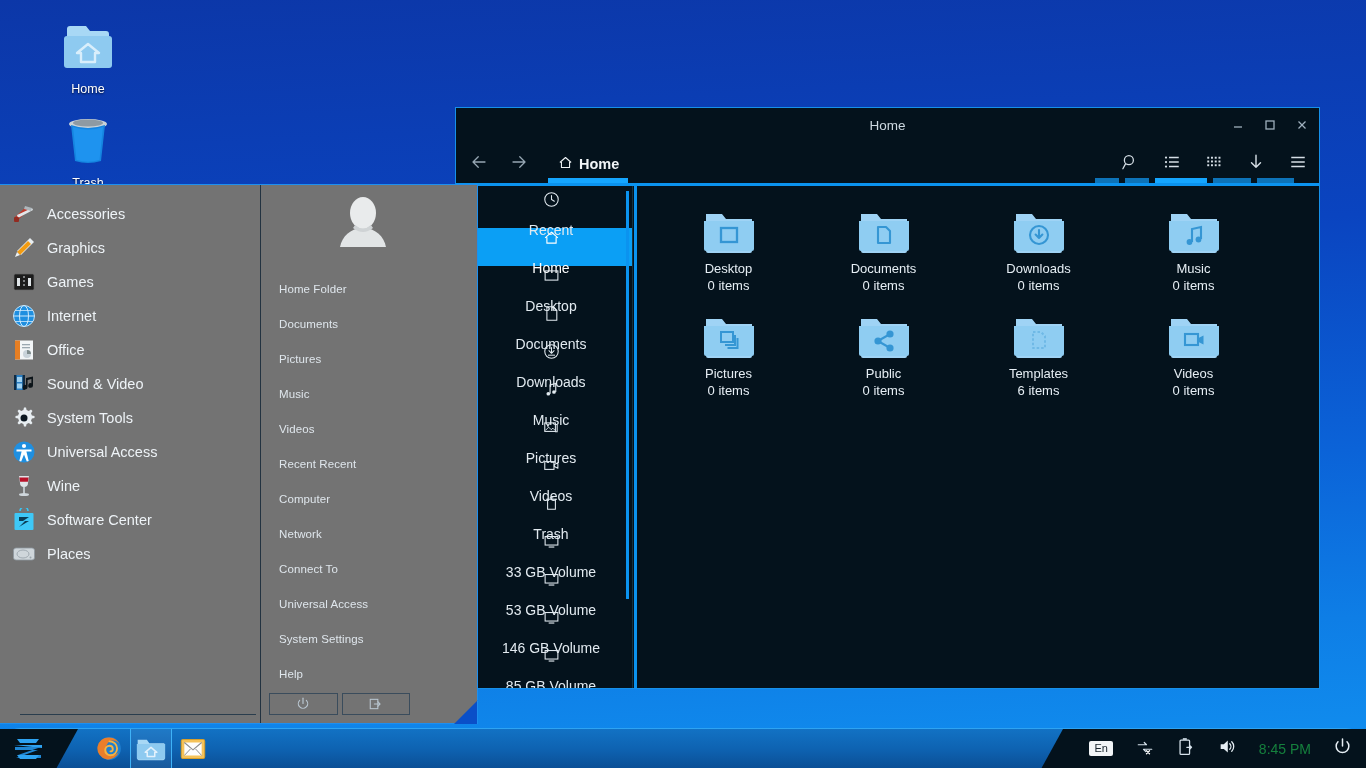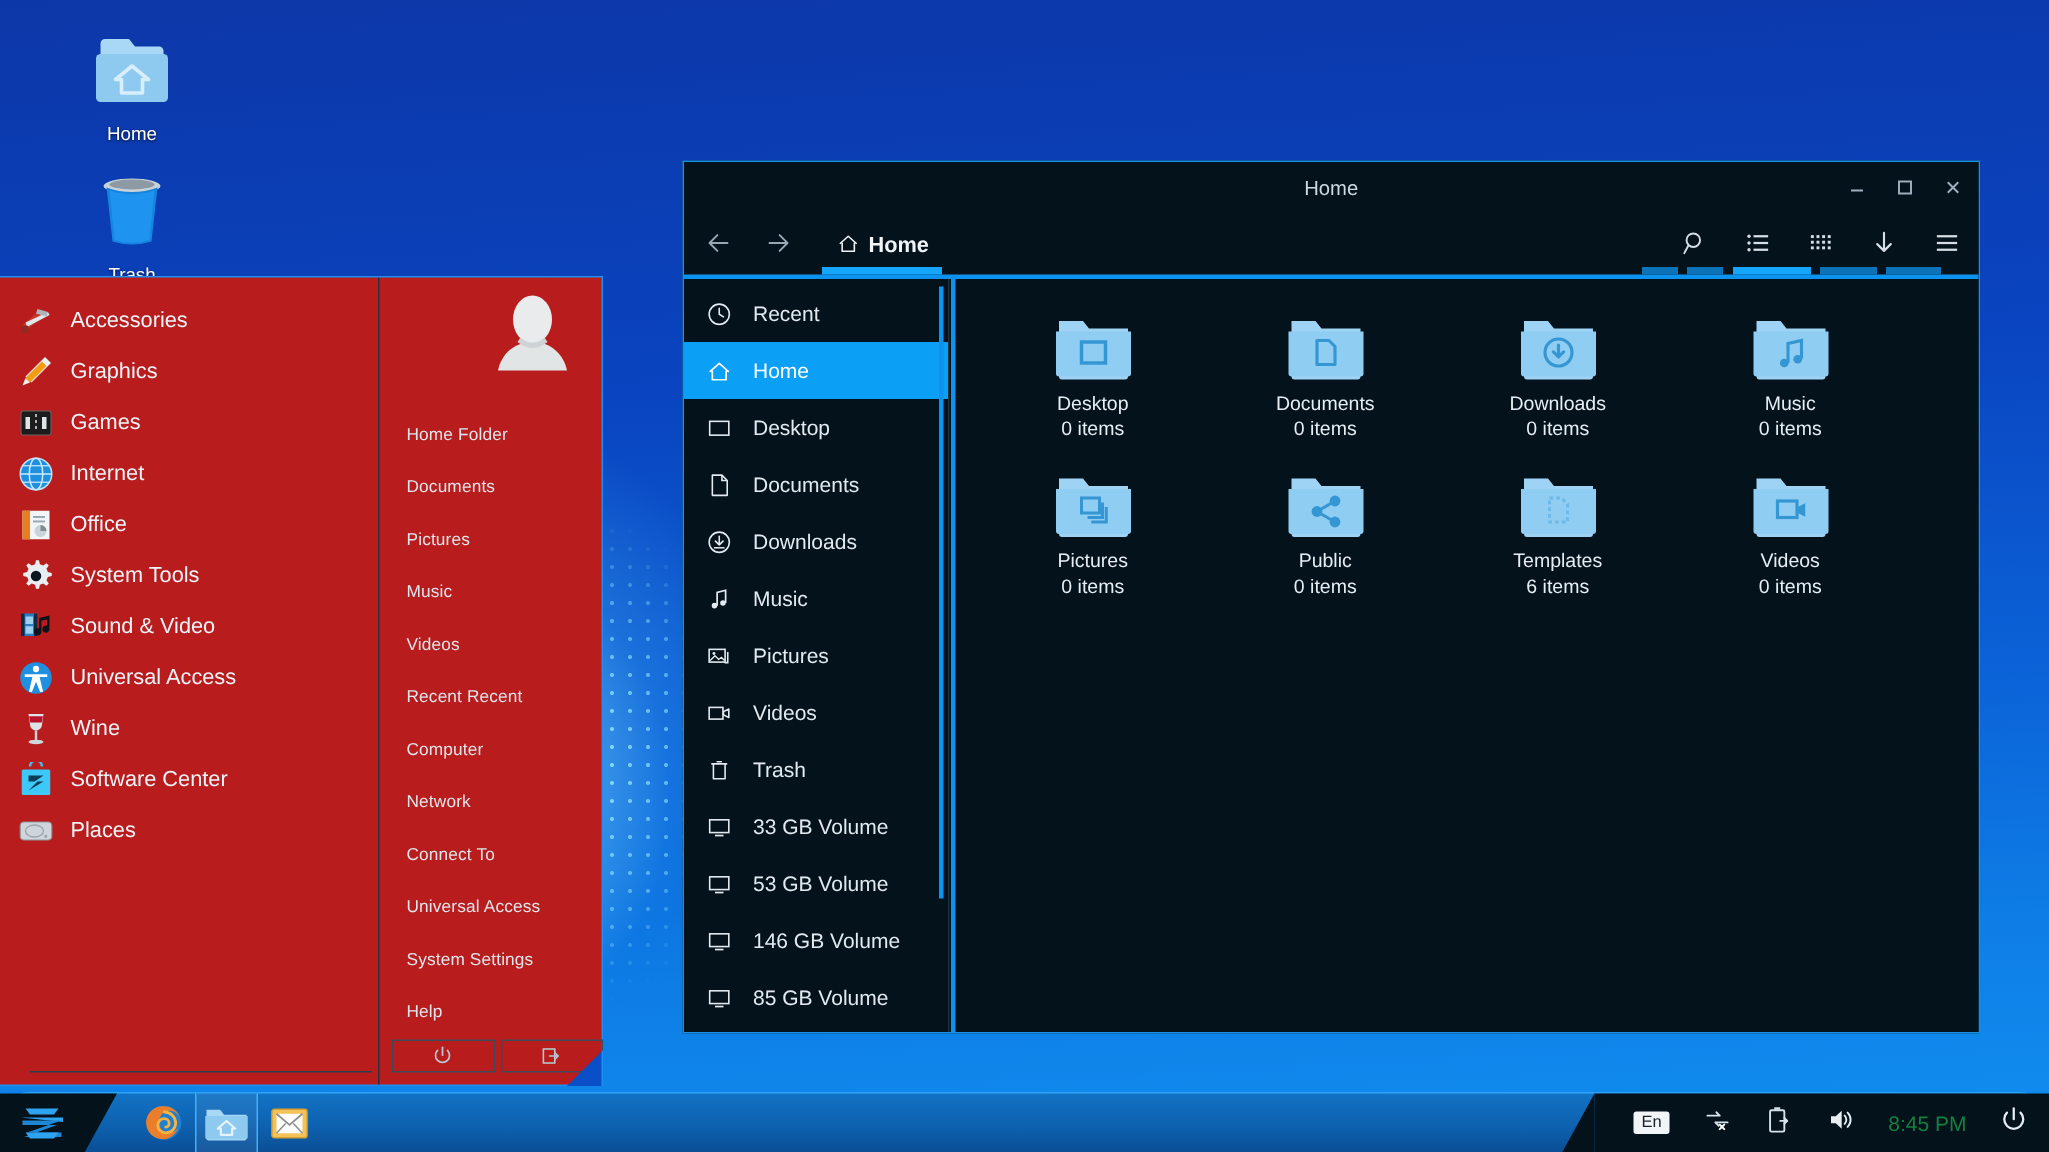--- a/index.html
+++ b/index.html
@@ -58,22 +58,22 @@
     position: absolute; width: 96px; text-align: center;
     color: #fff; font-size: 12.5px;
     text-shadow: 0 1px 2px rgba(0,0,0,0.75);
   }
   .desk-icon .lbl { display:block; margin-top: 3px; }
   #di-home { left: 40px; top: 18px; }
   #di-trash { left: 40px; top: 112px; }
 
   
   #appmenu {
-    position: absolute; left: 0; top: 184px; width: 402px; height: 540px;
-    background: #b91c1c;
+    position: absolute; left: 0; top: 184px; width: 478px; height: 540px;
+    background: #737373;
     border: 1px solid #1d8ff0;
     border-left: none;
     color: #e8eef2;
     display: flex;
     z-index: 30;
   }
   #appmenu-left {
     width: 261px; border-right: 1px solid #223240;
     padding-top: 12px;
     position: relative;
@@ -175,21 +175,21 @@
   #fm-body { flex: 1; display: flex; min-height: 0; position: relative; }
 
   
   #fm-sidebar {
     width: 176px; background: #04121c;
     padding-top: 4px; overflow: hidden; position: relative;
   }
   .sb-item {
     display: flex; align-items: center; gap: 14px;
     height: 38px; padding-left: 14px;
-    font-size: 14px; color: #e2eaf0;
+    font-size: 14px; color: #e2eaf0; flex-direction: column;
   }
   .sb-item.active { background: #0b9ff5; color: #ffffff; }
   .sb-ico { width: 18px; height: 18px; display:flex; align-items:center; justify-content:center; flex:0 0 18px; }
   #sb-scroll {
     position: absolute; right: 3px; top: 5px; width: 3px; height: 408px;
     background: #0b93ef;
   }
   #fm-divider {
     width: 5px; background: #04121c;
     border-left: 1px solid #16323f;
@@ -353,39 +353,39 @@
           <circle cx="15" cy="16" r="4" fill="#c9d3da"></circle>
           <path d="M15 16 L15 12 A4 4 0 0 1 19 16 z" fill="#7f8c8d"></path>
         </svg>
       </span>
       <span>Office</span>
     </div>
 
     <div class="am-item">
       <span class="am-ico">
         <svg width="24" height="24" viewBox="0 0 24 24">
-          <path d="M12 1.5 l2 0 0.6 2.6 2.2 0.9 2.2-1.5 1.5 1.5-1.5 2.2 0.9 2.2 2.6 0.6 0 2-2.6 0.6-0.9 2.2 1.5 2.2-1.5 1.5-2.2-1.5-2.2 0.9-0.6 2.6-2 0-0.6-2.6-2.2-0.9-2.2 1.5-1.5-1.5 1.5-2.2-0.9-2.2-2.6-0.6 0-2 2.6-0.6 0.9-2.2-1.5-2.2 1.5-1.5 2.2 1.5 2.2-0.9z" fill="#e7edf1"></path>
-          <circle cx="12" cy="12" r="3.5" fill="#0a1620"></circle>
-        </svg>
-      </span>
-      <span>System Tools</span>
-    </div>
-
-    <div class="am-item">
-      <span class="am-ico">
-        <svg width="24" height="24" viewBox="0 0 24 24">
           <rect x="2" y="3" width="11" height="15" fill="#2a7fc4"></rect>
           <rect x="2" y="3" width="2.4" height="15" fill="#0f2b44"></rect>
           <rect x="10.6" y="3" width="2.4" height="15" fill="#0f2b44"></rect>
           <rect x="5" y="5" width="5" height="5" fill="#9fd0ef"></rect>
           <rect x="5" y="11.5" width="5" height="5" fill="#9fd0ef"></rect>
           <path d="M14 6 l7 -1.6 v9 a2.4 2.4 0 1 1 -1.6 -2.2 V7 l-3.8 0.9 v7.2 a2.4 2.4 0 1 1 -1.6 -2.2 z" fill="#0c1419"></path>
         </svg>
       </span>
       <span>Sound &amp; Video</span>
+    </div>
+
+    <div class="am-item">
+      <span class="am-ico">
+        <svg width="24" height="24" viewBox="0 0 24 24">
+          <path d="M12 1.5 l2 0 0.6 2.6 2.2 0.9 2.2-1.5 1.5 1.5-1.5 2.2 0.9 2.2 2.6 0.6 0 2-2.6 0.6-0.9 2.2 1.5 2.2-1.5 1.5-2.2-1.5-2.2 0.9-0.6 2.6-2 0-0.6-2.6-2.2-0.9-2.2 1.5-1.5-1.5 1.5-2.2-0.9-2.2-2.6-0.6 0-2 2.6-0.6 0.9-2.2-1.5-2.2 1.5-1.5 2.2 1.5 2.2-0.9z" fill="#e7edf1"></path>
+          <circle cx="12" cy="12" r="3.5" fill="#0a1620"></circle>
+        </svg>
+      </span>
+      <span>System Tools</span>
     </div>
 
     <div class="am-item">
       <span class="am-ico">
         <svg width="24" height="24" viewBox="0 0 24 24">
           <circle cx="12" cy="12" r="10.5" fill="#1f8fe0"></circle>
           <circle cx="12" cy="6" r="2.1" fill="#fff"></circle>
           <path d="M4.5 9.5 h15 v1.9 h-5.1 l2.3 9.6 -1.9 0.5 -2.8 -7 -2.8 7 -1.9 -0.5 2.3 -9.6 h-5.1 z" fill="#fff"></path>
         </svg>
       </span>

